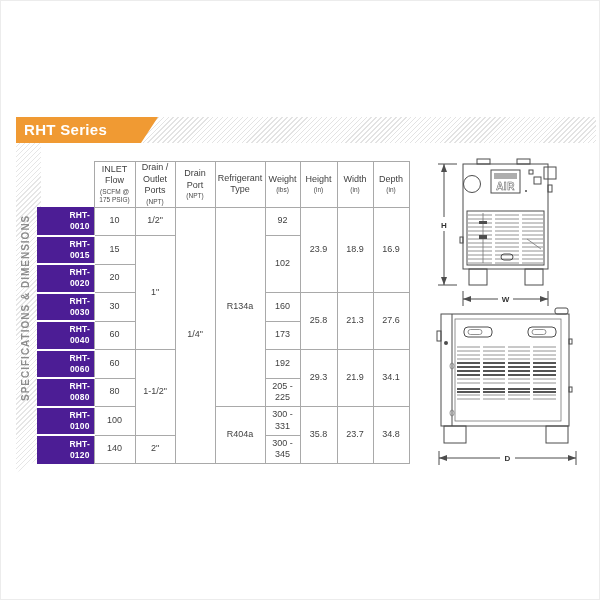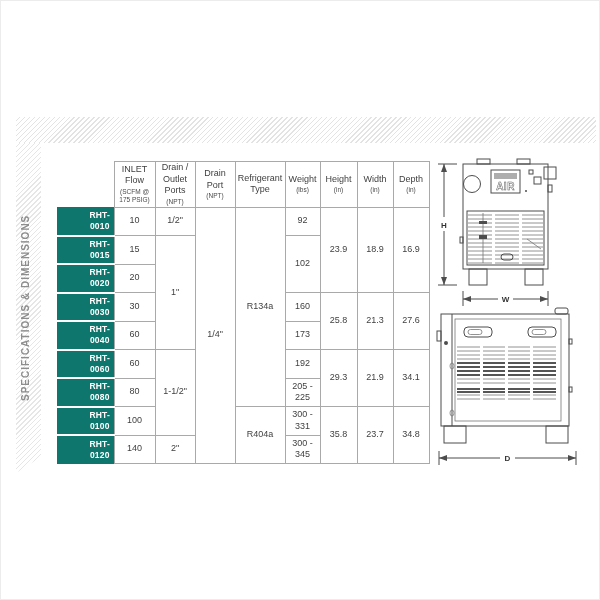--- a/index.html
+++ b/index.html
@@ -29,37 +29,37 @@
     clip-path:polygon(0 0,100% 0,100% calc(100% - 16px),0 100%);
   }
   .vlabel {
     position:absolute; left:4px; top:78px; height:180px; width:18px;
     writing-mode:vertical-rl; transform:rotate(180deg);
     font-size:10px; font-weight:bold; color:#8d8d8d; letter-spacing:1px;
     white-space:nowrap;
   }
   
   .spec {
-    position:absolute; left:56px; top:160px;
+    position:absolute; left:36px; top:160px;
     border-collapse:collapse; table-layout:fixed;border-radius:12px;
   }
   .spec th, .spec td {
     border:1px solid #a9a9a9; font-size:9px; color:#3f3f3f;
     text-align:center; vertical-align:middle; padding:0;
     white-space:pre-line; line-height:1.3; overflow:hidden;
   }
   .spec thead tr { height:40px; }
   .spec tbody tr { height:28.5px; }
   .spec th { font-weight:normal; background:#fff; }
   .spec th.corner { border:none; background:transparent; }
   .h-main { font-size:9px; }
   .h-sub  { font-size:6.5px; margin-top:1px; color:#4a4a4a; }
   td.rowlabel {
     border:none; border-bottom:2px solid #ffffff;
-    background:#0f766e; color:#ffffff; font-weight:bold; font-size:8.5px;
+    background:#4c1d95; color:#ffffff; font-weight:bold; font-size:8.5px;
     letter-spacing:.2px;
     padding-left:29px;
   }
   .spec tbody tr:last-child td.rowlabel { border-bottom:none; }
   
   .footnote {
     position:absolute; left:36px; top:468px; width:400px;
     font-size:8.5px; font-style:italic; color:#4a4a4a;
   }
   
@@ -72,20 +72,23 @@
   svg .wbg  { fill:#ffffff; stroke:none; }
   svg .dimtext { font:bold 8px "Liberation Sans", sans-serif; fill:#333333; stroke:none; text-anchor:middle; }
   svg .logotext{ font:bold 10px "Liberation Sans", sans-serif; fill:#ffffff; stroke:#555555; stroke-width:.5; text-anchor:middle; letter-spacing:.5px; }
 </style>
 </head>
 <body>
 
 <div class="page">
 
   <div class="banner-hatch"></div>
+  <div class="banner-orange">
+    <div class="banner-title">RHT Series</div>
+  </div>
 
   <div class="side-band">
     <div class="vlabel">SPECIFICATIONS &amp; DIMENSIONS</div>
   </div>
 
   <table class="spec">
     <colgroup>
       <col style="width:57px">
         <col style="width:41px">
         <col style="width:40px">

